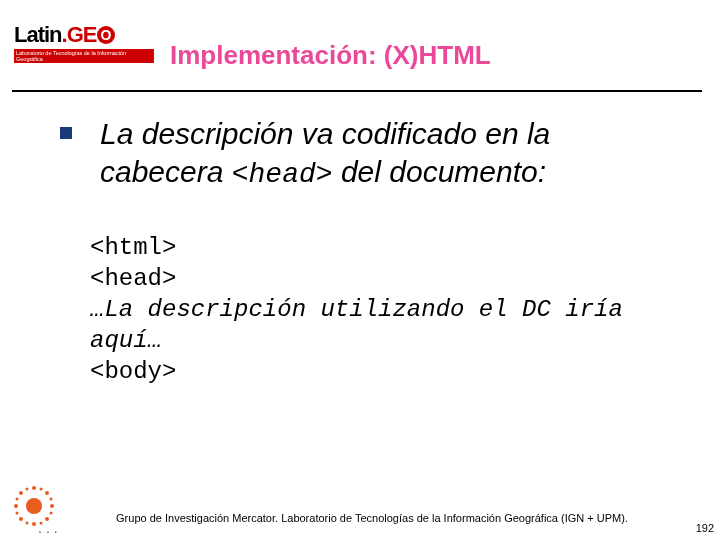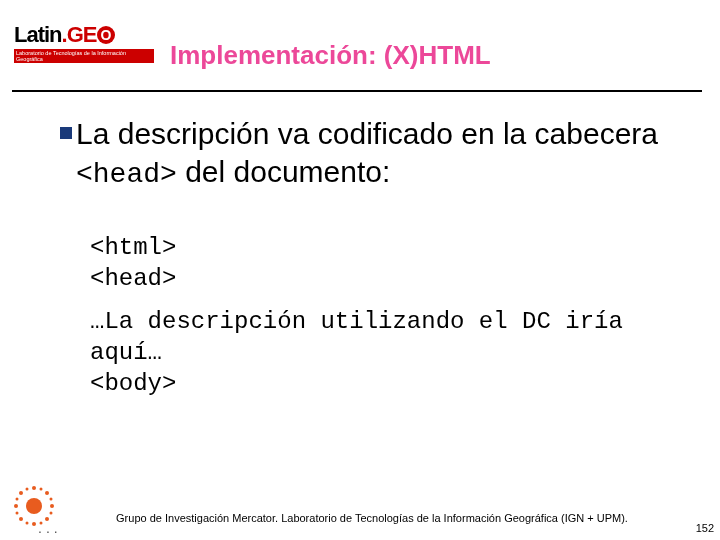--- a/index.html
+++ b/index.html
@@ -65,21 +65,22 @@
   }
   .body {
     position: absolute;
     top: 115px;
     left: 60px;
     width: 620px;
   }
   .bullet-row {
     display: flex;
     align-items: flex-start;
-    gap: 4px;
+    gap: 28px;
+    font-style: italic;
   }
   .bullet {
     width: 12px;
     height: 12px;
     background: #1a3a7a;
     margin-top: 12px;
     flex: 0 0 12px;
   }
   .bullet-text {
     font-family: Arial, sans-serif;
@@ -93,21 +94,21 @@
   }
   .code-block {
     margin-top: 40px;
     margin-left: 30px;
     font-family: "Courier New", monospace;
     font-size: 24px;
     color: #000;
     line-height: 1.3;
   }
   .code-block .italic {
-    margin-top: 12px;
+    font-style: italic;
   }
   .footer {
     position: absolute;
     bottom: 14px;
     left: 72px;
     width: 600px;
     text-align: center;
     font-family: Arial, sans-serif;
     font-size: 11px;
     color: #000;
@@ -187,13 +188,13 @@
     <circle cx="41" cy="17" r="1.5"></circle>
       <circle cx="41" cy="31" r="1.5"></circle>
   </g>
 </svg>
 <div class="ellipsis-bl">...</div>
 
 <div class="footer">
   <div>Grupo de Investigación Mercator. Laboratorio de Tecnologías de la Información Geográfica (IGN + UPM).</div>
 </div>
 
-<div class="page-num">152</div>
+<div class="page-num">192</div>
 
 </body></html>

